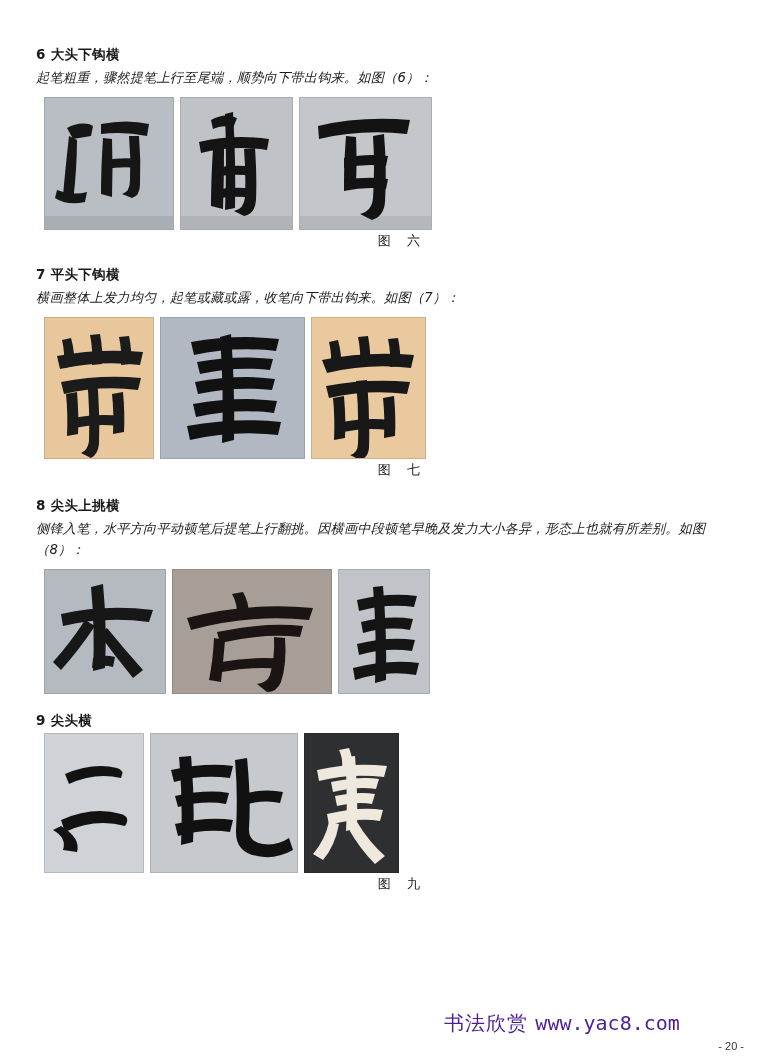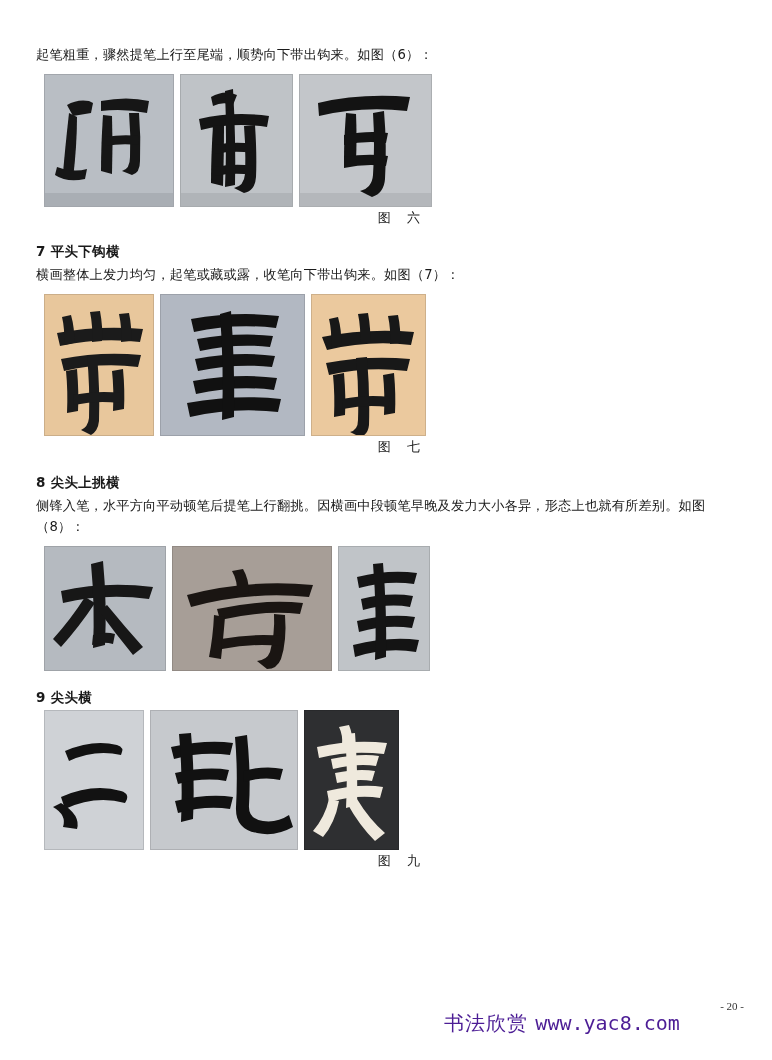--- a/index.html
+++ b/index.html
@@ -36,20 +36,21 @@
     line-height: 20px;
     letter-spacing: 0.3px;
     margin-bottom: 3px;
   }
   .sec-body {
     font-size: 13.2px;
     line-height: 21px;
     letter-spacing: 0.2px;
     margin-bottom: 9px;
     max-width: 690px;
+    font-style: italic;
   }
   .plate-row {
     display: flex;
     align-items: flex-start;
     gap: 6px;
     margin-left: 8px;
   }
   .plate {
     position: relative;
     overflow: hidden;
@@ -79,33 +80,34 @@
     white-space: nowrap;
   }
   .footer-brand .url {
     font-family: "DejaVu Sans Mono", "Liberation Mono", monospace;
     font-size: 20px;
     letter-spacing: 0px;
   }
   .page-number {
     position: absolute;
     right: 28px;
-    top: 1000px;
+    top: 1040px;
     font-size: 11px;
     color: #333;
-    font-family: Liberation Serif, serif;
+    font-family: Liberation Sans, sans-serif;
   }
 </style>
 </head>
 <body>
 
 <div class="page">
   <div class="content">
 
     <div class="section">
+      <div class="sec-title">6  大头下钩横</div>
       <div class="sec-body">起笔粗重，骤然提笔上行至尾端，顺势向下带出钩来。如图（6）：</div>
       <div class="plate-row">
         <div class="plate" style="width:130px;height:133px;background:#b9bec4;">
           <svg width="130" height="133" viewBox="0 0 130 133">
             <rect width="130" height="133" fill="#b9bec4"></rect>
             <rect x="0" y="118" width="130" height="15" fill="#a9aeb4"></rect>
             <g fill="#161616">
               <path d="M22 30 q10 -6 22 -4 l4 2 -2 10 -18 3 z"></path>
               <path d="M24 38 q-4 36 -6 60 l10 6 q4 -34 4 -62 z"></path>
               <path d="M12 92 q16 6 30 2 l-2 10 q-18 4 -30 -4 z"></path>

